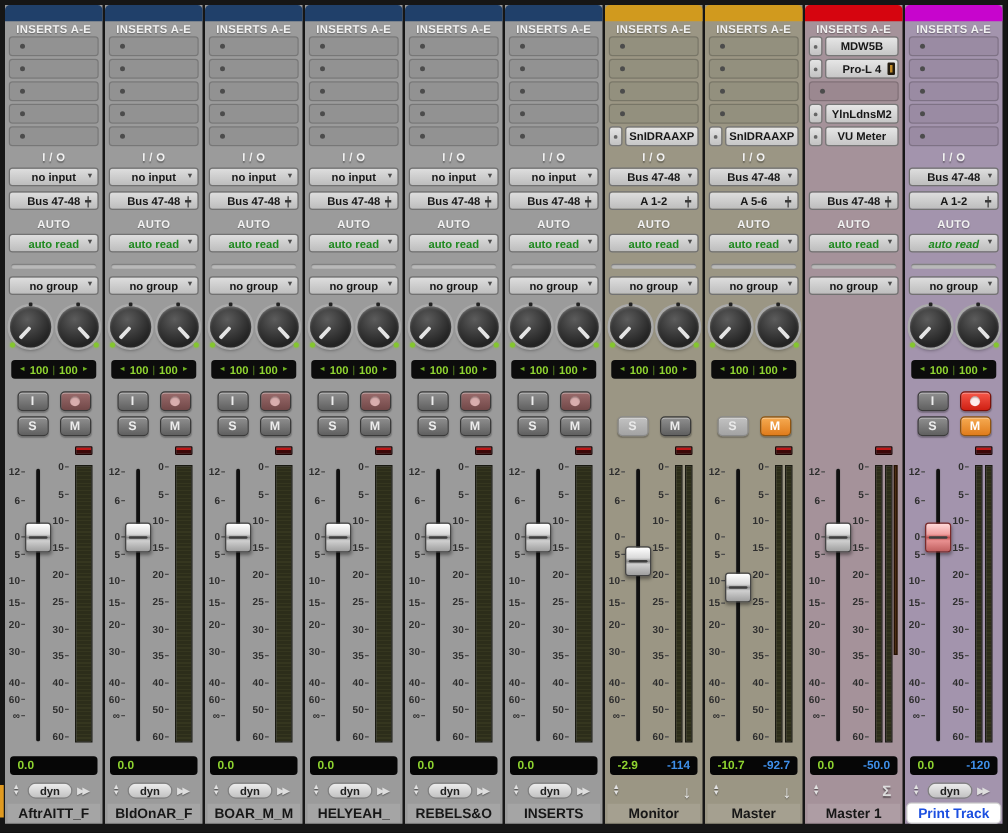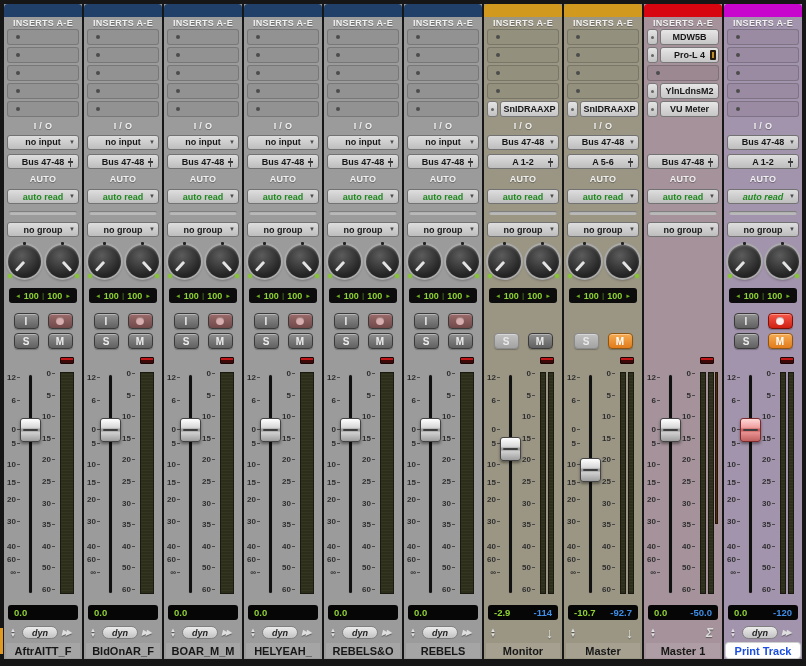--- a/index.html
+++ b/index.html
@@ -19,21 +19,21 @@
   .plug-row{display:flex;gap:2px;}
   .plug-pwr{width:11px;border-radius:3px;background:linear-gradient(#e4e4e4,#c2c2c2);
             border:1px solid #777;box-sizing:border-box;display:flex;align-items:center;justify-content:center;}
   .pwr-dot{width:3px;height:3px;border-radius:50%;background:#666;}
   .plug-btn{flex:1;position:relative;border-radius:3px;background:linear-gradient(#e6e6e6,#c6c6c6);
             border:1px solid #777;box-sizing:border-box;display:flex;align-items:center;justify-content:center;
             font-size:9px;font-weight:bold;color:#161616;overflow:hidden;}
   .plug-meter{position:absolute;right:2px;top:2px;width:6px;height:10px;border-radius:1px;background:#241c10;}
   .plug-meter::after{content:"";position:absolute;left:2px;top:2px;width:2px;height:6px;background:#c08a28;}
   .io-lbl{height:14px;line-height:15px;}
-  .row{display:flex;padding:0 3px;box-sizing:border-box;align-items:center;}
+  .row{display:flex;padding:0 3px;box-sizing:border-box;}
   .row-in{height:17px;}  .row-in .selector{margin-top:1px;}
   .row-out{height:20px;} .row-out .selector{margin-top:3px;}
   .auto-lbl{height:16px;line-height:18px;}
   .row-auto{height:20px;} .row-auto .selector{margin-top:1px;}
   .grp-zone{height:14px;}
   .group-bar{height:4px;margin:5px 5px 0;background:#b9b9b9;border-radius:2px;box-shadow:inset 0 1px 1px rgba(0,0,0,.35);}
   .row-grp{height:18px;} .row-grp .selector{margin-top:1px;}
   .selector{flex:1;height:15px;position:relative;border-radius:3px;border:1px solid #727272;box-sizing:border-box;
             background:linear-gradient(#dedede,#bdbdbd);display:flex;align-items:center;justify-content:center;
             font-size:9px;font-weight:bold;color:#161616;}
@@ -83,21 +83,21 @@
         background:linear-gradient(#c01818 0 2px,#3c0808 2px);}
   .meterbar{position:absolute;top:16px;height:222px;border:1px solid #191911;box-sizing:border-box;
             background:repeating-linear-gradient(0deg,#2c2d1a 0 2px,#35361f 2px 3px);}
   .meterbar.mono{left:56px;width:14px;}
   .meterbar.st1{left:56px;width:6px;} .meterbar.st2{left:64px;width:6px;}
   .grbar{position:absolute;left:71px;top:16px;width:3px;height:152px;background:#4a2c10;border:1px solid #241204;box-sizing:border-box;}
   .vol-zone{height:20px;}
   .vol-disp{height:15px;margin:2px 4px 0;background:#060606;border-radius:3px;display:flex;align-items:center;
             justify-content:space-between;padding:0 6px;font-size:9.5px;font-weight:bold;}
   .vol-val{color:#8fd430;} .peak-val{color:#3f8fe8;}
-  .ctrl-zone{height:19px;display:flex;align-items:center;padding:0 4px;box-sizing:border-box;font-style:italic;}
+  .ctrl-zone{height:19px;display:flex;align-items:center;padding:0 4px;box-sizing:border-box;}
   .stepper{display:flex;flex-direction:column;line-height:5px;margin-left:2px;}
   .stepper span{font-size:6px;color:#e2e2e2;text-shadow:0 1px 1px rgba(0,0,0,.5);}
   .dyn{height:13px;margin-left:6px;padding:0 9px;border-radius:7px;background:linear-gradient(#ececec,#c2c2c2);
        border:1px solid #808080;box-sizing:border-box;font-size:9px;font-weight:bold;color:#202020;
        display:flex;align-items:center;}
   .right-ico{margin-left:auto;margin-right:5px;}
   .right-ico.ff{font-size:8px;letter-spacing:-2px;color:#dedede;text-shadow:0 1px 1px rgba(0,0,0,.4);padding-right:3px;}
   .right-ico.down_arrow{font-size:14px;font-weight:bold;color:#e6e6e6;text-shadow:0 1px 1px rgba(0,0,0,.4);}
   .right-ico.sigma{font-size:12px;font-weight:bold;color:#dcdcdc;text-shadow:0 1px 1px rgba(0,0,0,.4);}
   .name-zone{height:17px;text-align:center;}
@@ -833,21 +833,21 @@
       </div>
       <div class="ctrl-zone">
         <div class="stepper">
           <span>▲</span>
           <span>▼</span>
         </div>
         <div class="dyn">dyn</div>
         <span class="right-ico ff">▶▶</span>
       </div>
       <div class="name-zone">
-        <div class="name">REBELS</div>
+        <div class="name">INSERTS</div>
       </div>
     </div>
     <div class="strip" style="background: rgb(155, 150, 132);">
       <div class="hdr" style="background: rgb(209, 154, 30);"></div>
       <div class="sec-lbl lbl-inserts">INSERTS A-E</div>
       <div class="inserts">
         <div class="slot" style="background: rgb(147, 144, 126);">
           <span class="slot-dot"></span>
         </div>
         <div class="slot" style="background: rgb(147, 144, 126);">

